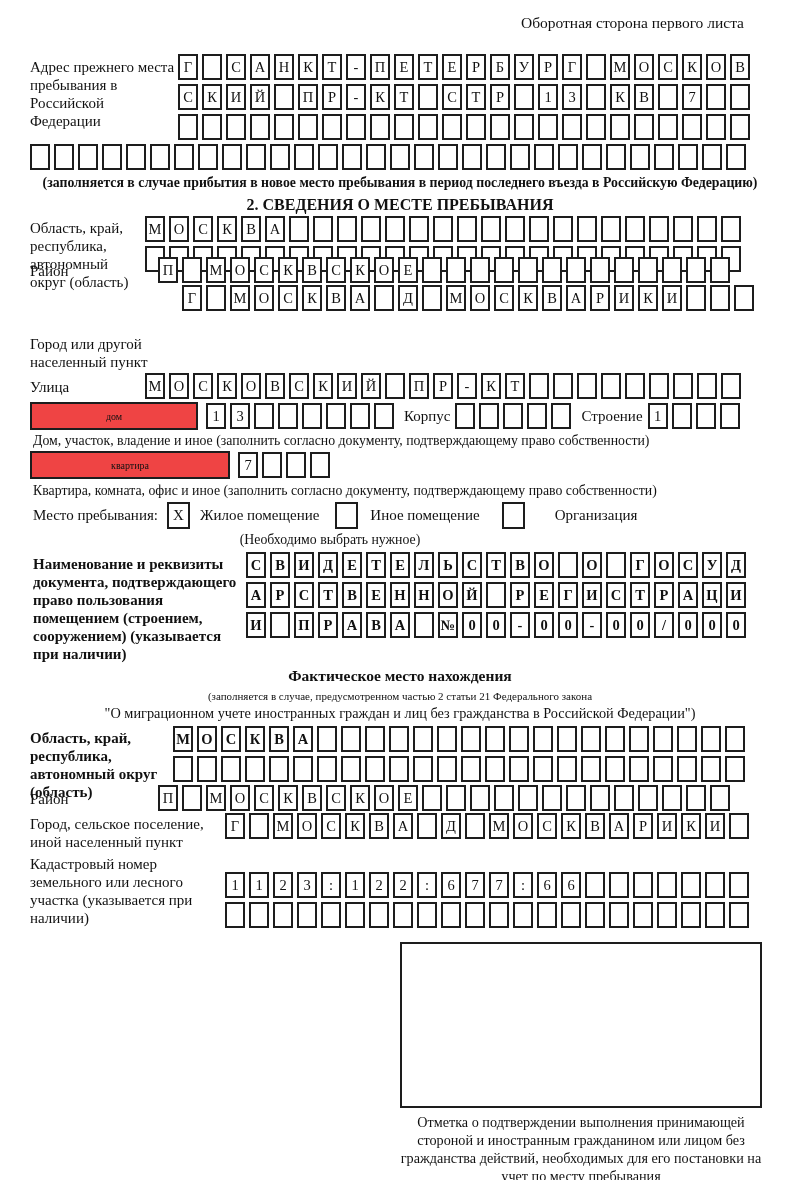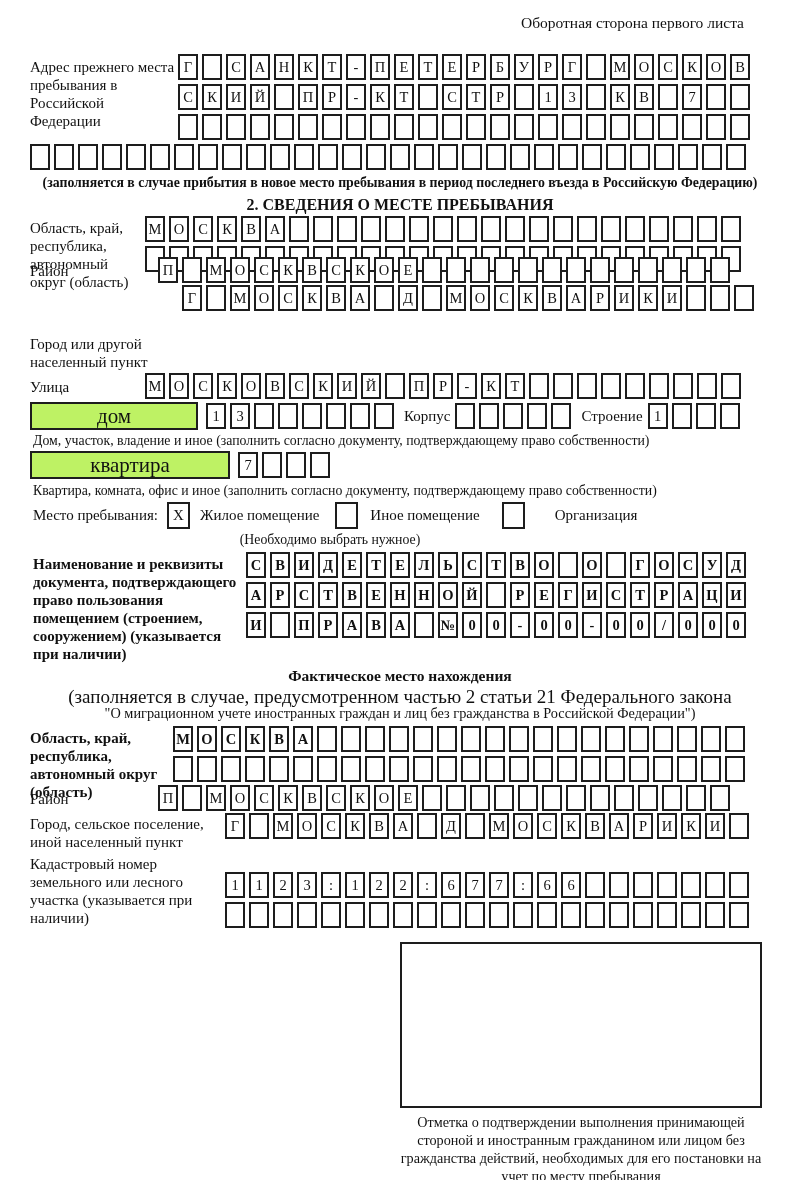--- a/index.html
+++ b/index.html
@@ -10,21 +10,21 @@
   .pad{padding-left:30px;}
   .lbl{font-size:15px;line-height:18px;flex-shrink:0;}
   .cells{display:flex;gap:4px;}
   .cellrows{display:flex;flex-direction:column;gap:4px;}
   .cell{width:20px;height:26px;border:2px solid #1d1d1d;box-sizing:border-box;flex-shrink:0;
         display:flex;align-items:center;justify-content:center;font-size:14.5px;background:#fff;}
   .caption{font-size:13.8px;line-height:17px;}
   .caption-center{text-align:center;}
   .h-bold{font-weight:bold;font-size:16px;text-align:center;}
   .widebox{border:2px solid #1d1d1d;box-sizing:border-box;height:28px;display:flex;
-           align-items:center;justify-content:center;font-size:21px;background:#bef264;}
+           align-items:center;justify-content:center;font-size:10px;background:#ef4444;}
   .chk{width:23px;height:27px;border:2px solid #1d1d1d;box-sizing:border-box;display:flex;
        align-items:center;justify-content:center;font-size:15px;background:#fff;flex-shrink:0;}
   .opt-label{font-size:15px;}
   .stamp-box{margin-left:400px;width:362px;height:166px;border:2px solid #1d1d1d;box-sizing:border-box;background:#fff;}
   .stamp-caption{margin-left:388px;width:386px;text-align:center;font-size:14.2px;line-height:18px;margin-top:5px;}
   .mt2{margin-top:2px;}.mt3{margin-top:3px;}.mt4{margin-top:4px;font-weight:bold;}.mt5{margin-top:5px;}
 </style>
 </head>
 <body>
 
@@ -423,21 +423,21 @@
           <div class="cell">0</div>
           <div class="cell">/</div>
           <div class="cell">0</div>
           <div class="cell">0</div>
           <div class="cell">0</div>
         </div>
     </div>
   </div>
 
   <div class="h-bold mt4" style="font-size:15.5px;">Фактическое место нахождения</div>
-  <div class="caption caption-center mt3" style="font-size:19px;">(заполняется в случае, предусмотренном частью 2 статьи 21 Федерального закона</div>
+  <div class="caption caption-center mt3" style="font-size:11px;">(заполняется в случае, предусмотренном частью 2 статьи 21 Федерального закона</div>
   <div class="caption caption-center" style="font-size:14.3px;">"О миграционном учете иностранных граждан и лиц без гражданства в Российской Федерации")</div>
 
   <div class="row-flex pad mt4">
     <div class="lbl" style="width:143px;padding-top:3px;">Область, край, республика, автономный округ (область)</div>
     <div class="cellrows">
       <div class="cells">
           <div class="cell">М</div>
           <div class="cell">О</div>
           <div class="cell">С</div>
           <div class="cell">К</div>

